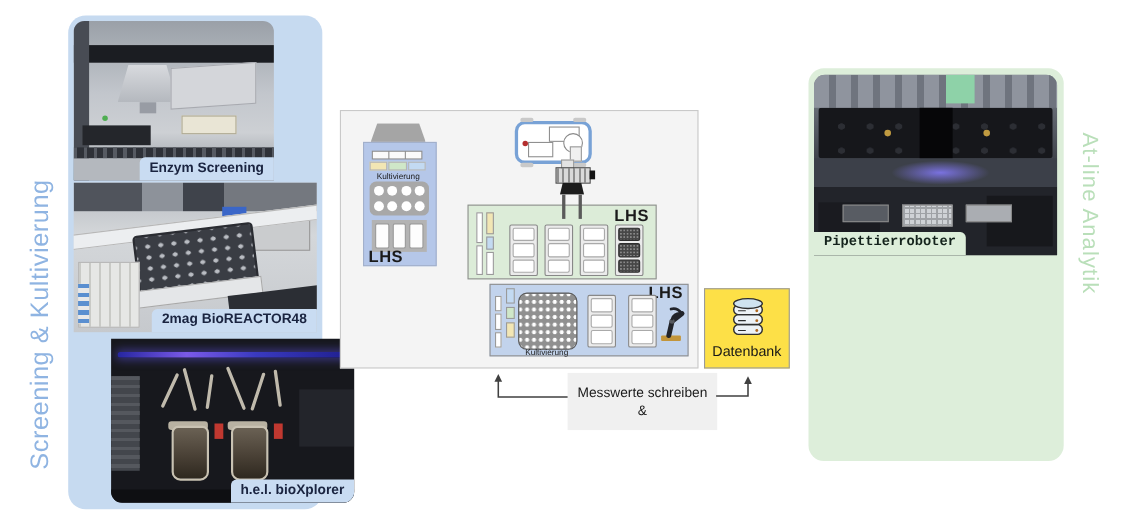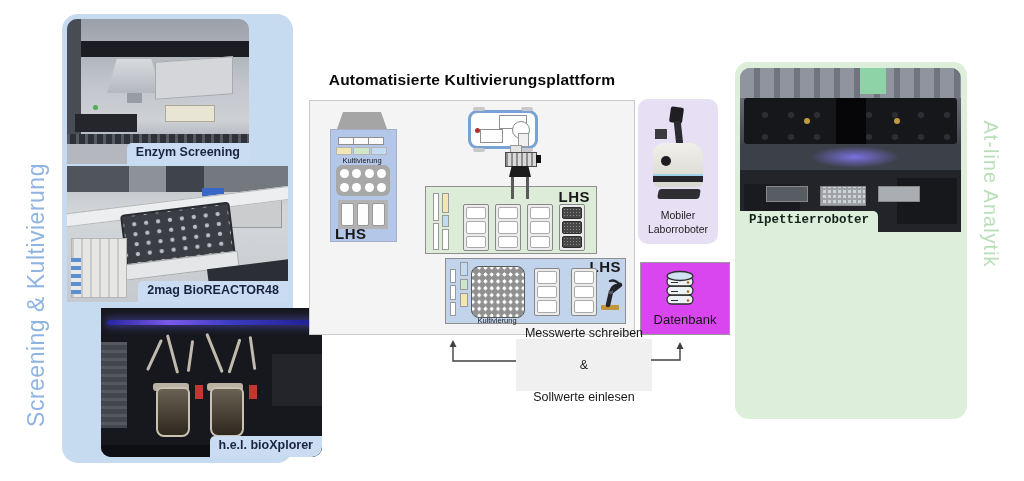--- a/index.html
+++ b/index.html
@@ -196,30 +196,30 @@
            background:linear-gradient(180deg,#f0efe9,#d7d6cf);}
   .mr-hole{position:absolute;left:8px;top:13px;width:10px;height:10px;border-radius:50%;
            background:#1e1e22;}
   .mr-base{position:absolute;left:0;bottom:5px;width:100%;height:8px;background:#26262c;
            border-top:2px solid #9ed3ea;box-sizing:border-box;}
   .mr-foot{position:absolute;left:12px;top:84px;width:42px;height:10px;background:#2e2e33;
            border-radius:3px;transform:skewX(-10deg);}
   .mr-text{position:absolute;left:0;top:110px;width:100%;text-align:center;font-size:10.5px;
            line-height:1.3;color:#1c1c1c;}
 
-  .db-box{position:absolute;left:640px;top:262px;width:90px;height:73px;background:#d946ef;
+  .db-box{position:absolute;left:640px;top:262px;width:78px;height:73px;background:#fde047;
           border:1px solid #9a9a9a;box-sizing:border-box;}
   .db-icon{position:absolute;left:24px;top:6px;width:30px;height:38px;}
   .db-label{position:absolute;left:0;bottom:7px;width:100%;text-align:center;font-size:13px;
             color:#161616;}
 
   
   .io-box{position:absolute;left:516px;top:339px;width:136px;height:52px;background:#f0f0f0;
           display:flex;flex-direction:column;justify-content:center;text-align:center;
-          font-size:12.5px;line-height:1.3;color:#1a1a1a;gap:16px;}
+          font-size:12.5px;line-height:1.3;color:#1a1a1a;}
   .io-box span{display:block;}
   .arrows{position:absolute;left:0;top:0;width:1024px;height:481px;pointer-events:none;z-index:20;}
 
   
   .panel-right{position:absolute;left:735px;top:62px;width:232px;height:357px;
                background:#ddeeda;border-radius:14px;}
   .rp1{left:5px;top:6px;width:221px;height:164px;border-radius:10px 10px 0 0;}
   .rp2{left:5px;top:176px;width:221px;height:176px;border-radius:0 0 10px 10px;}
   .rp-label{background:#ddeeda;color:#14231c;}
 
@@ -326,21 +326,20 @@
       <div class="p3-cap c2"></div>
       <div class="p3-vessel v1"></div>
       <div class="p3-vessel v2"></div>
       <div class="p3-red r1"></div>
       <div class="p3-red r2"></div>
       <div class="p3-floor"></div>
       <span class="photo-label pl-right">h.e.l. bioXplorer</span>
     </div>
   </div>
 
-  <div class="center-title">Automatisierte Kultivierungsplattform</div>
 
   <div class="platform">
     <div class="abs hood"></div>
     <div class="abs incubator">
       <div class="abs segbar">
           <i></i>
           <i></i>
           <i></i>
         </div>
       <div class="abs colorbar">
@@ -444,57 +443,40 @@
         </div>
       <svg class="abs arm-icon" viewBox="0 0 30 36">
         <rect x="4" y="30" width="18" height="5" rx="1" fill="#c2953b"></rect>
         <path d="M11 30 L14 17 L23 10" stroke="#22242a" stroke-width="4.5" fill="none" stroke-linecap="round"></path>
         <circle cx="14" cy="17" r="2.3" fill="#55585e"></circle>
         <path d="M23 10 q-5 -6 -10 -4 M23 10 q-7 -1 -9 5" stroke="#22242a" stroke-width="2.4" fill="none" stroke-linecap="round"></path>
       </svg>
     </div>
   </div>
 
-  <div class="mobile-panel">
-    <div class="mr-photo">
-      <div class="mr-armtop"></div>
-      <div class="mr-cam"></div>
-      <div class="mr-col"></div>
-      <div class="mr-body">
-        <div class="mr-hole"></div>
-        <div class="mr-base"></div>
-      </div>
-      <div class="mr-foot"></div>
-    </div>
-    <div class="mr-text">
-      <span>Mobiler</span><br>
-      <span>Laborroboter</span>
-    </div>
-  </div>
 
   <div class="db-box">
     <svg class="db-icon" viewBox="0 0 30 38">
       <rect x="2" y="26" width="26" height="9" rx="4.5" fill="#edf2f6" stroke="#2e2e2e" stroke-width="1.3"></rect>
       <rect x="2" y="17" width="26" height="9" rx="4.5" fill="#edf2f6" stroke="#2e2e2e" stroke-width="1.3"></rect>
       <rect x="2" y="8" width="26" height="9" rx="4.5" fill="#edf2f6" stroke="#2e2e2e" stroke-width="1.3"></rect>
       <line x1="6" y1="13.5" x2="13" y2="13.5" stroke="#2e2e2e" stroke-width="1"></line>
       <line x1="6" y1="22.5" x2="13" y2="22.5" stroke="#2e2e2e" stroke-width="1"></line>
       <line x1="6" y1="31.5" x2="13" y2="31.5" stroke="#2e2e2e" stroke-width="1"></line>
       <circle cx="23" cy="13.5" r="1.3" fill="#b06820"></circle>
       <circle cx="23" cy="22.5" r="1.3" fill="#b06820"></circle>
       <circle cx="23" cy="31.5" r="1.3" fill="#b06820"></circle>
       <ellipse cx="15" cy="7" rx="13" ry="4.5" fill="#cfe3f0" stroke="#2e2e2e" stroke-width="1.3"></ellipse>
     </svg>
     <div class="db-label">Datenbank</div>
   </div>
 
   <div class="io-box">
     <span>Messwerte schreiben</span>
     <span>&amp;</span>
-    <span>Sollwerte einlesen</span>
   </div>
 
   <svg class="arrows">
     <path d="M516 361 L453 361 L453 346" stroke="#404040" stroke-width="1.4" fill="none"></path>
     <path d="M449.5 347 L456.5 347 L453 340 Z" fill="#404040"></path>
     <path d="M651 360 L680 360 L680 348" stroke="#404040" stroke-width="1.4" fill="none"></path>
     <path d="M676.5 349 L683.5 349 L680 342 Z" fill="#404040"></path>
   </svg>
 
   <div class="panel-right">

